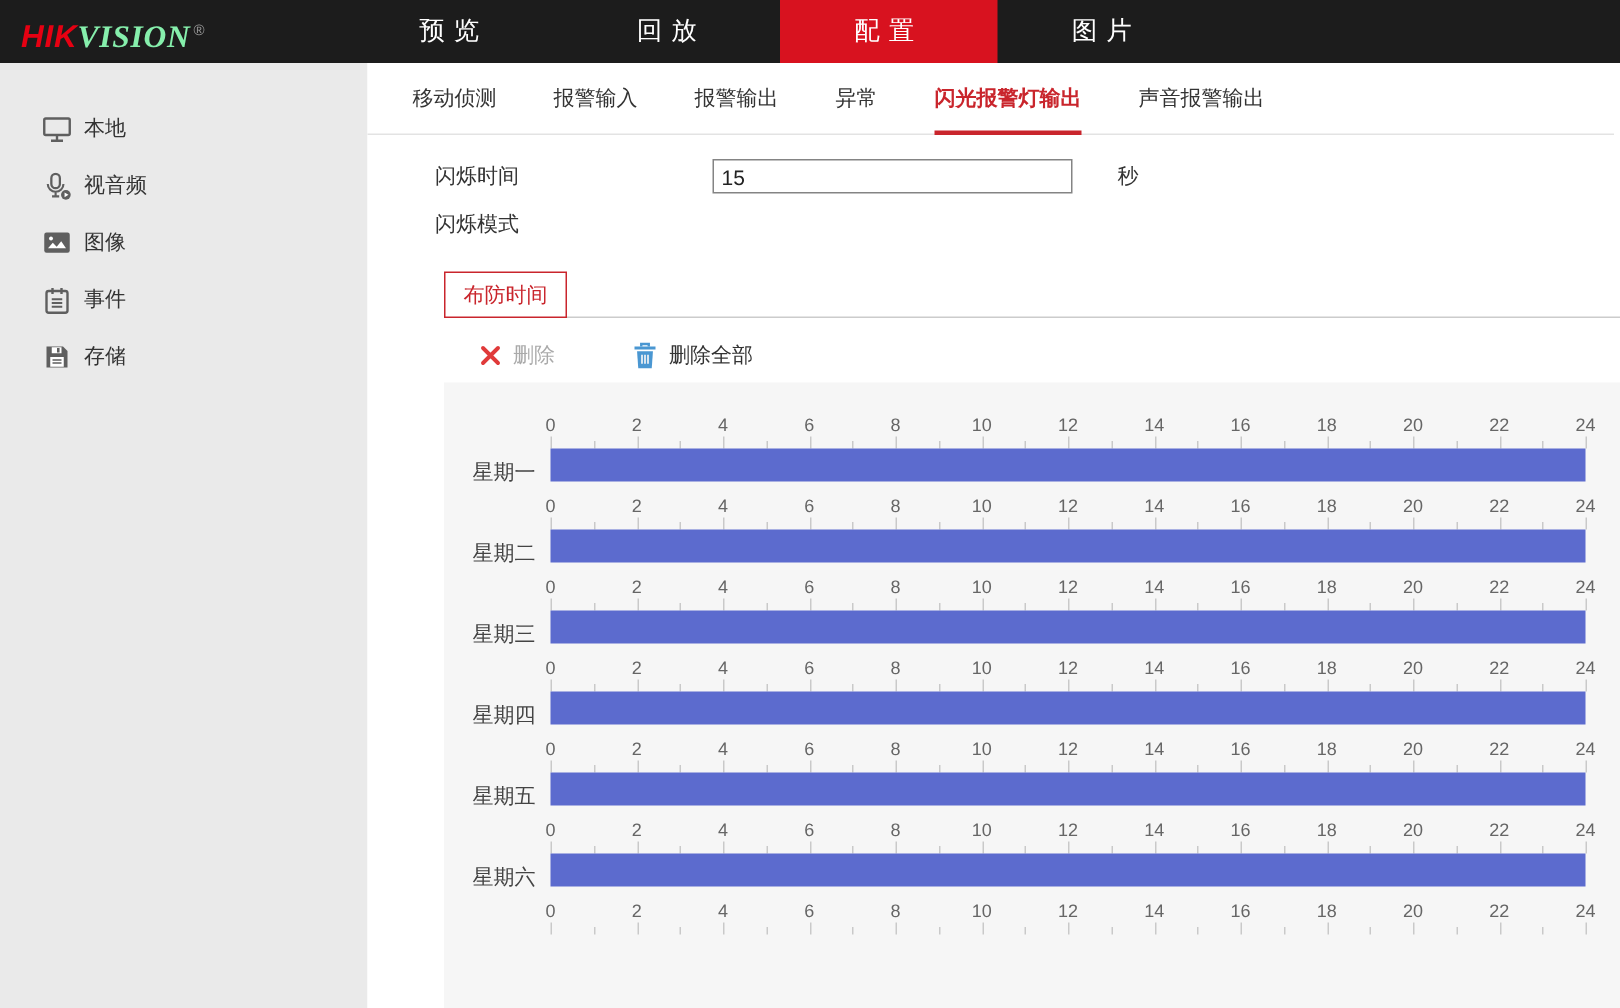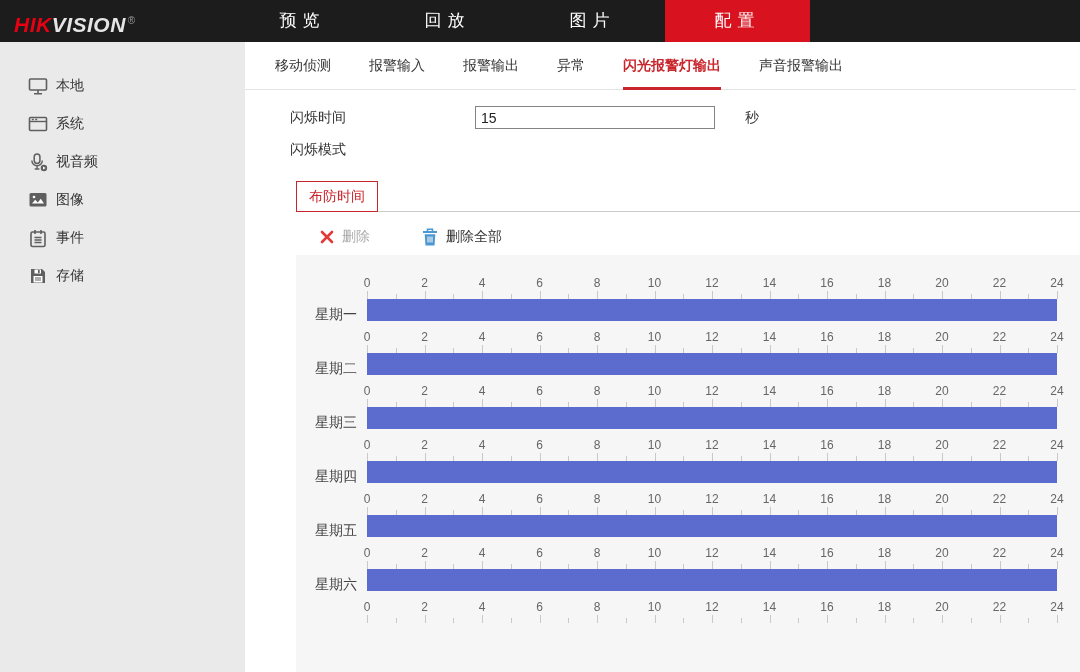--- a/index.html
+++ b/index.html
@@ -11,21 +11,21 @@
     --x-red:#e03a3a;
   }
   *{margin:0;padding:0;box-sizing:border-box;}
   html,body{width:1080px;height:672px;overflow:hidden;}
   body{font-family:"Liberation Sans","DejaVu Sans",sans-serif;background:#fff;position:relative;}
 
   
   .topbar{position:absolute;top:0;left:0;right:0;height:42px;background:#1c1c1c;}
   .logo{position:absolute;left:14px;top:0;height:42px;line-height:42px;font-style:italic;font-weight:bold;font-size:21px;letter-spacing:.5px;white-space:nowrap;}
   .logo .hik{color:var(--logo-red);}
-  .logo .vision{color:#e5e5e5;}
+  .logo .vision{color:#86efac;font-family:Liberation Serif, serif;}
   .logo .reg{color:#9a9a9a;font-size:10px;vertical-align:super;font-style:normal;font-weight:normal;margin-left:2px;}
   .topnav{position:absolute;left:230px;top:0;height:42px;display:flex;}
   .nav-item{width:145px;height:42px;line-height:42px;text-align:center;color:#fff;font-size:17px;letter-spacing:6px;cursor:pointer;}
   .nav-item.active{background:var(--nav-red);}
 
   
   .sidebar{position:absolute;top:42px;left:0;bottom:0;width:245px;background:#eaeaea;padding-top:25px;}
   .side-item{height:38px;display:flex;align-items:center;padding-left:28px;font-size:14px;color:#333;cursor:pointer;}
   .side-icon{width:20px;height:20px;margin-right:8px;display:inline-flex;align-items:center;justify-content:center;}
   .side-item.child{padding-left:55px;}
@@ -73,44 +73,34 @@
 </head>
 <body>
 
 <div class="topbar">
   <div class="logo">
     <span class="hik">HIK</span><span class="vision">VISION</span><span class="reg">®</span>
   </div>
   <div class="topnav">
       <div class="nav-item">预览</div>
       <div class="nav-item">回放</div>
+      <div class="nav-item active">配置</div>
       <div class="nav-item">图片</div>
-      <div class="nav-item active">配置</div>
     </div>
 </div>
 
 <div class="sidebar">
     <div class="side-item">
       <span class="side-icon">
         <svg viewBox="0 0 20 19" width="20" height="19">
           <rect x="1.5" y="2" width="17" height="11" rx="1" fill="none" stroke="#5f5f5f" stroke-width="1.6"></rect>
           <path d="M10 13v3.2M6 16.8h8" stroke="#5f5f5f" stroke-width="1.6" fill="none"></path>
         </svg>
       </span>
       <span>本地</span>
-    </div>
-    <div class="side-item">
-      <span class="side-icon">
-        <svg viewBox="0 0 20 18" width="20" height="18">
-          <rect x="1.5" y="2.5" width="17" height="13" rx="1" fill="none" stroke="#5f5f5f" stroke-width="1.6"></rect>
-          <path d="M1.5 6.5h17" stroke="#5f5f5f" stroke-width="1.4"></path>
-          <path d="M3.8 4.5h2M7.2 4.5h2" stroke="#5f5f5f" stroke-width="1.4"></path>
-        </svg>
-      </span>
-      <span>系统</span>
     </div>
     <div class="side-item">
       <span class="side-icon">
         <svg viewBox="0 0 20 20" width="19" height="19">
           <rect x="5.5" y="1" width="6" height="10" rx="3" fill="none" stroke="#5f5f5f" stroke-width="1.6"></rect>
           <path d="M3 8a5.5 5.5 0 0 0 11 0M8.5 13.5v3M6 16.8h5" fill="none" stroke="#5f5f5f" stroke-width="1.5"></path>
           <circle cx="15.7" cy="15.7" r="3.4" fill="#5f5f5f"></circle>
           <path d="M14.8 14.1l2.7 1.6-2.7 1.6z" fill="#fff"></path>
         </svg>
       </span>

